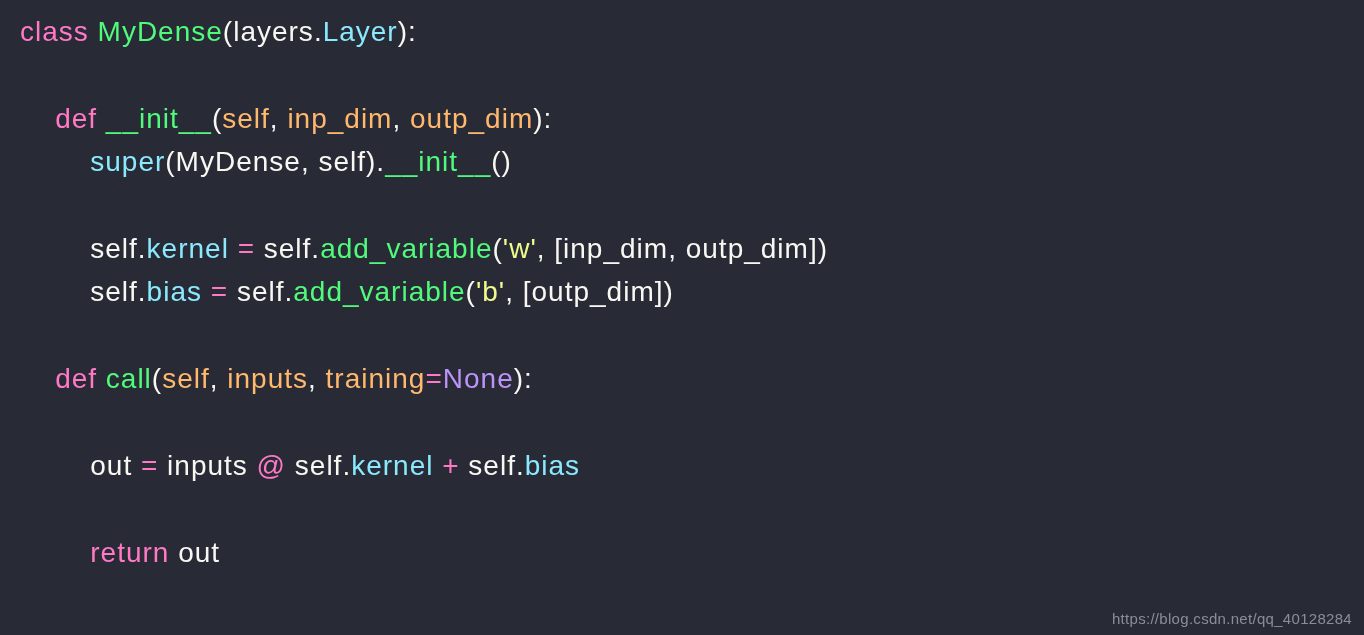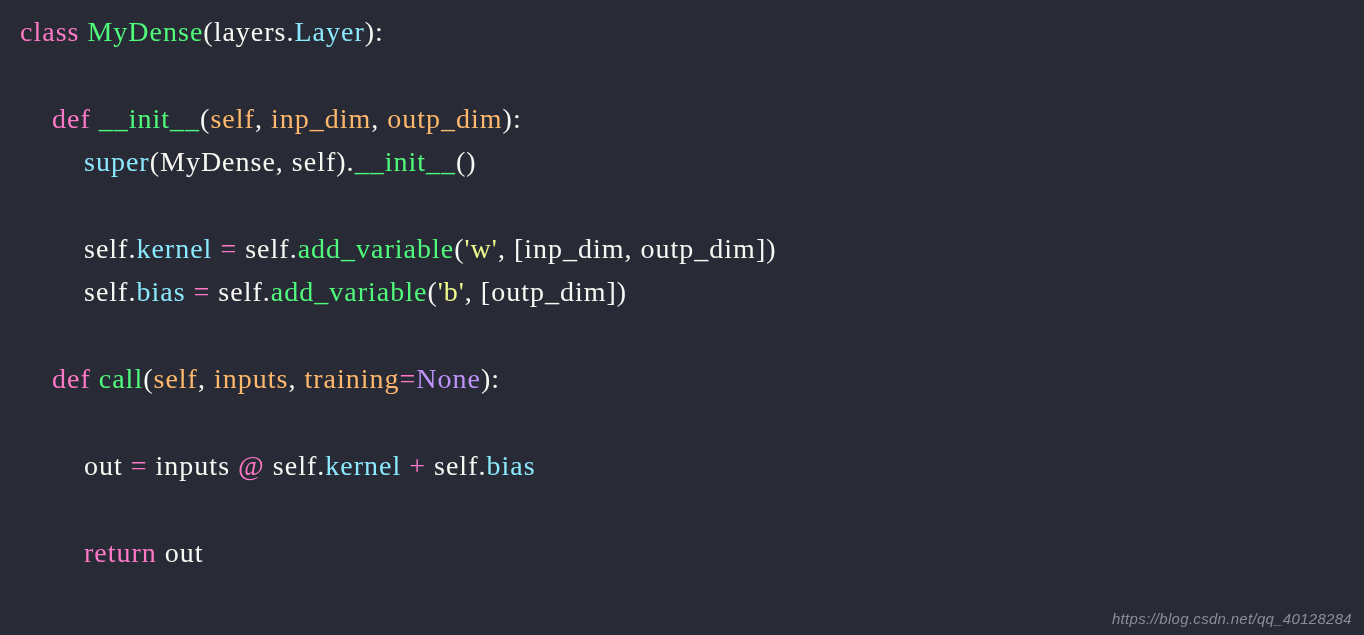--- a/index.html
+++ b/index.html
@@ -6,21 +6,21 @@
     margin: 0;
     padding: 0;
     width: 1364px;
     height: 635px;
     background: #282a36;
     overflow: hidden;
   }
   pre.code {
     margin: 0;
     padding: 10px 0 0 20px;
-    font-family: Liberation Serif, serif;
+    font-family: Liberation Sans, sans-serif;
     font-size: 28px;
     line-height: 1.55;
     letter-spacing: 1px;
     color: #f8f8f2;
     white-space: pre;
   }
   .kw   { color: #ff79c6; } 
   .cls  { color: #50fa7b; } 
   .fn   { color: #50fa7b; } 
   .param{ color: #ffb86c; } 
@@ -34,21 +34,20 @@
   .builtin{ color:#8be9fd; } 
   .watermark {
     position: absolute;
     right: 12px;
     bottom: 8px;
     font-family: Arial, sans-serif;
     font-size: 15px;
     color: #9aa0a6;
     opacity: 0.85;
     letter-spacing: 0.3px;
-    font-style: italic;
   }
 </style>
 </head>
 <body>
 
 <pre class="code" id="code-block"><span><span class="kw">class </span><span class="cls">MyDense</span><span class="punc">(</span><span class="id">layers</span><span class="punc">.</span><span class="attr">Layer</span><span class="punc">):</span></span>
 <span></span>
 <span><span>    </span><span class="kw">def </span><span class="fn">__init__</span><span class="punc">(</span><span class="param">self</span><span class="punc">, </span><span class="param">inp_dim</span><span class="punc">, </span><span class="param">outp_dim</span><span class="punc">):</span></span>
 <span><span>        </span><span class="builtin">super</span><span class="punc">(</span><span class="id">MyDense</span><span class="punc">, </span><span class="id">self</span><span class="punc">).</span><span class="call">__init__</span><span class="punc">()</span></span>
 <span></span>

